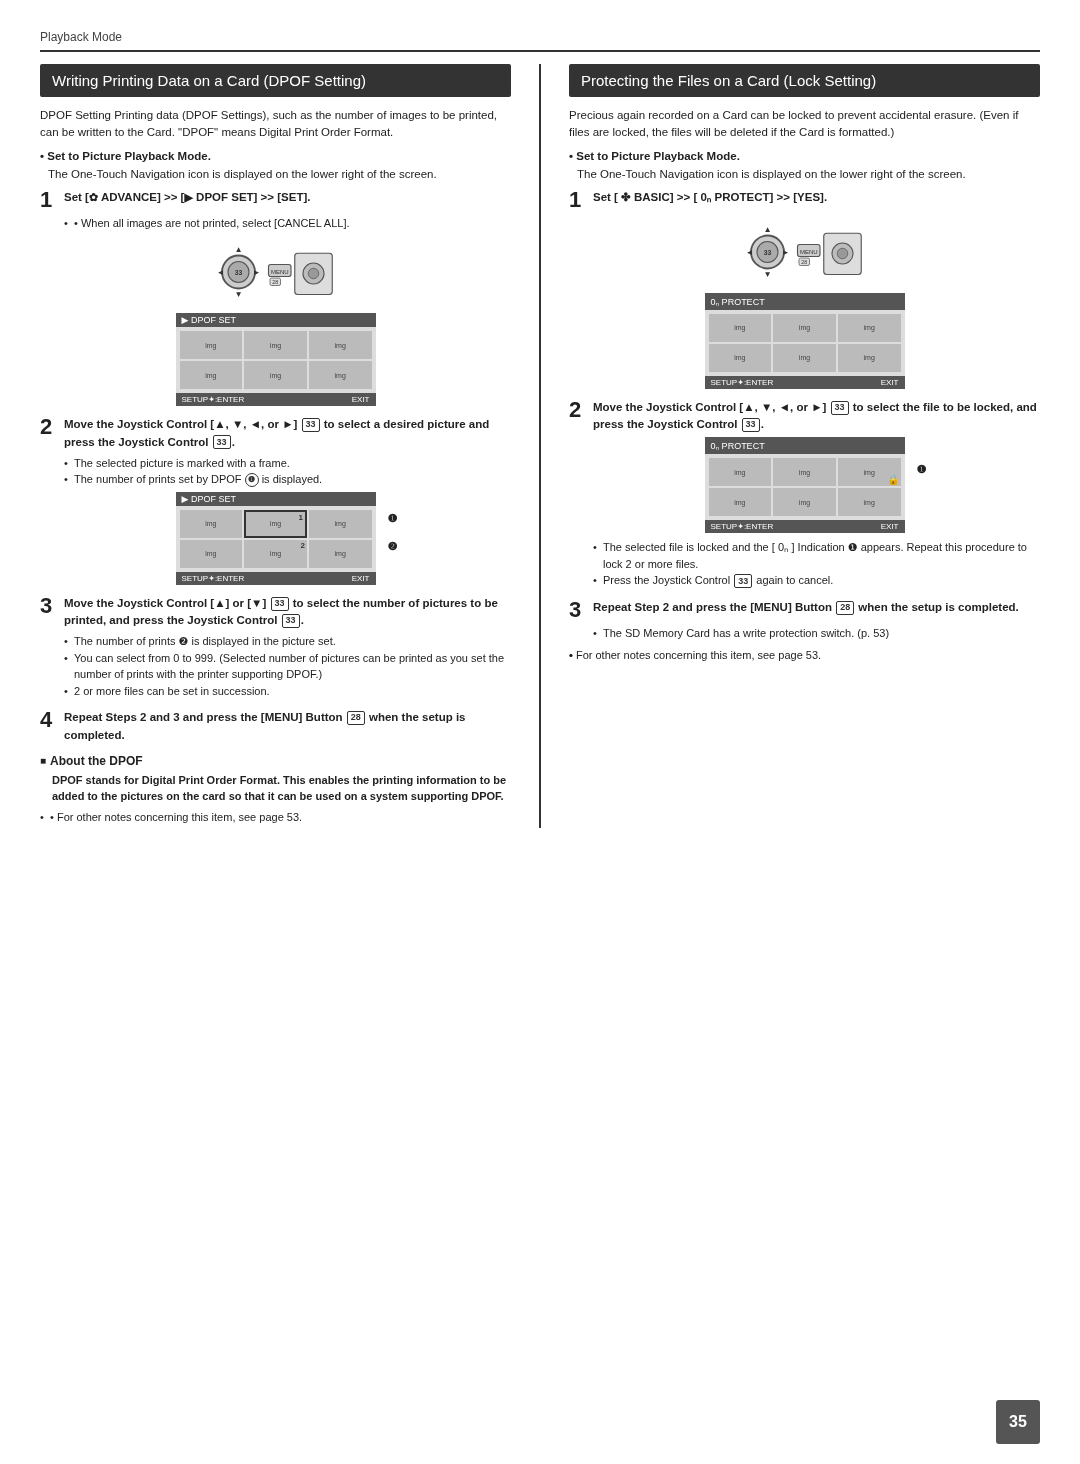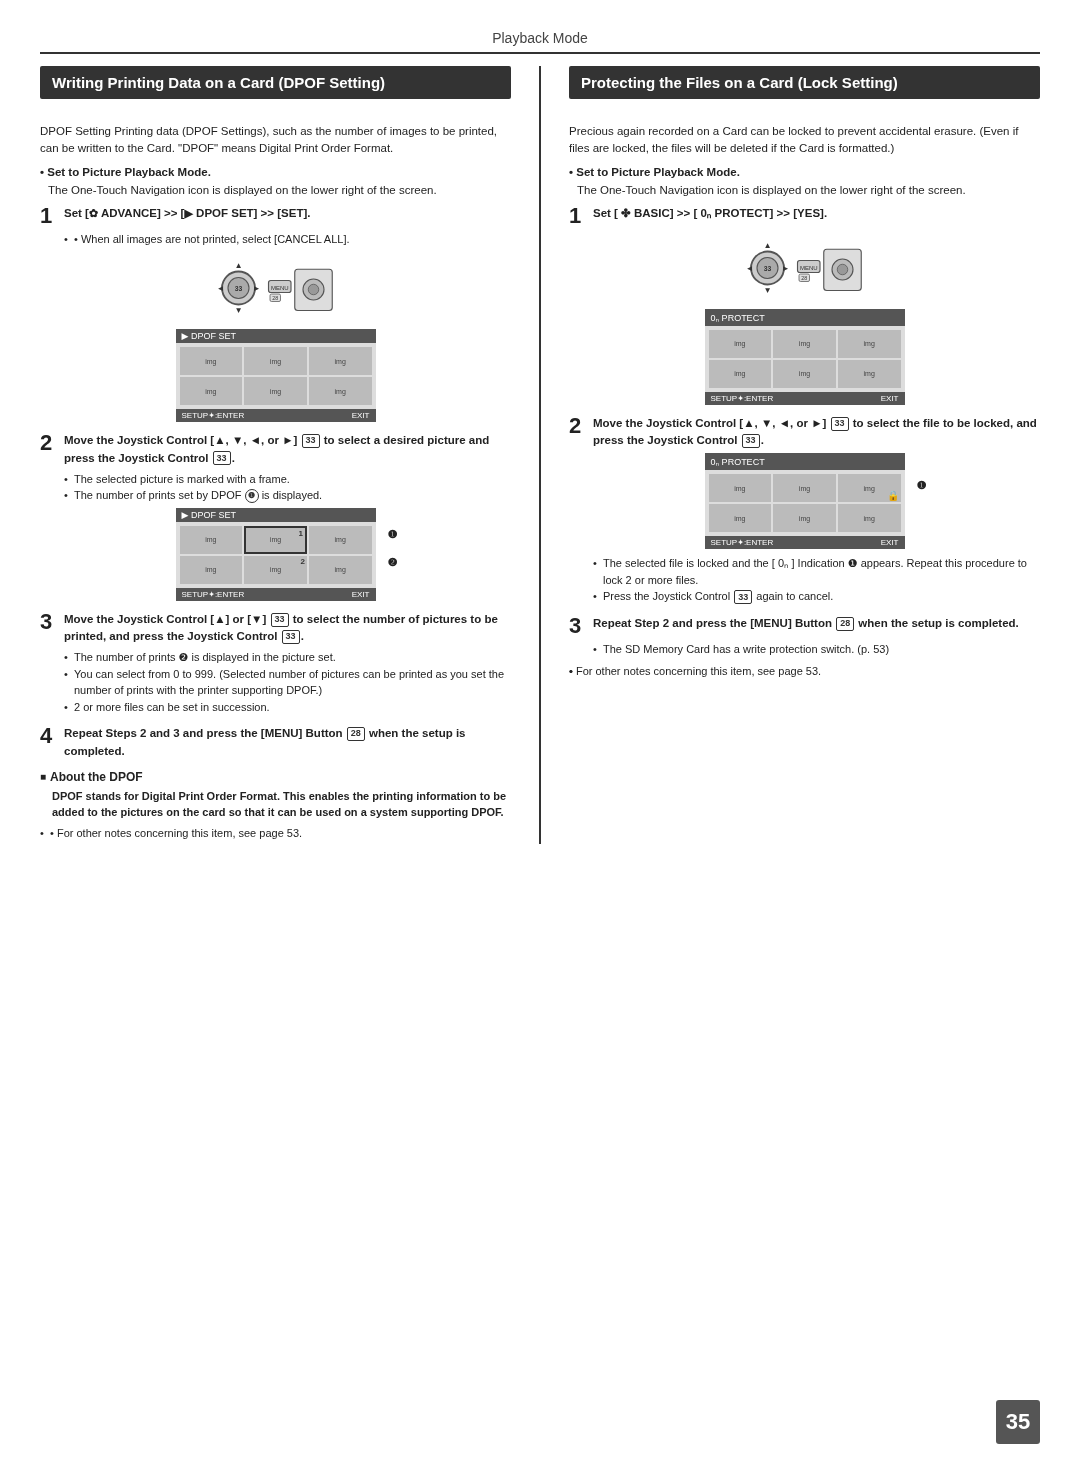--- a/index.html
+++ b/index.html
@@ -12,42 +12,41 @@
       color: #222;
       overflow: hidden;
     }
     .page-container {
       width: 1080px;
       height: 1464px;
       padding: 30px 40px 30px 40px;
       position: relative;
     }
     .page-header {
-      text-align: center;
-      font-size: 14px;
+      font-size: 12px;
       color: #444;
       margin-bottom: 12px;
       border-bottom: 2px solid #333;
       padding-bottom: 6px;
     }
     .two-col {
       display: flex;
       gap: 24px;
       margin-top: 8px;
     }
     .col {
       flex: 1;
     }
     .section-title {
       background: #333;
       color: #fff;
       font-size: 15px;
-      font-weight: bold;
+      font-weight: normal;
       padding: 8px 12px;
-      margin-bottom: 24px;
+      margin-bottom: 10px;
       border-radius: 2px;
     }
     .section-intro {
       font-size: 11.5px;
       line-height: 1.5;
       margin-bottom: 8px;
       color: #222;
     }
     .bullet-label {
       font-size: 11.5px;
@@ -159,21 +158,21 @@
       font-size: 11px;
       line-height: 1.5;
       padding-left: 12px;
       margin-top: 4px;
       font-weight: bold;
     }
     .page-number {
       position: absolute;
       bottom: 20px;
       right: 40px;
-      font-size: 22px;
+      font-size: 16px;
       font-weight: bold;
       color: #fff;
       background: #555;
       width: 44px;
       height: 44px;
       display: flex;
       align-items: center;
       justify-content: center;
       border-radius: 3px;
     }

